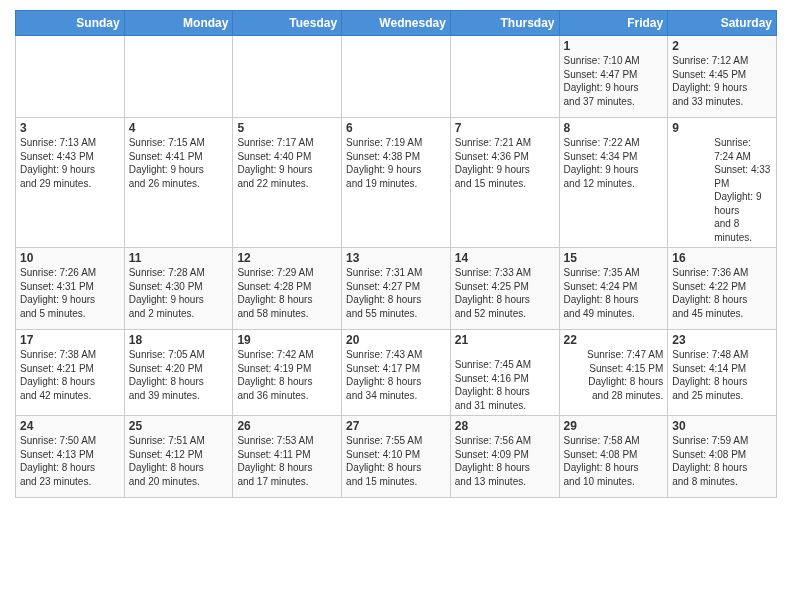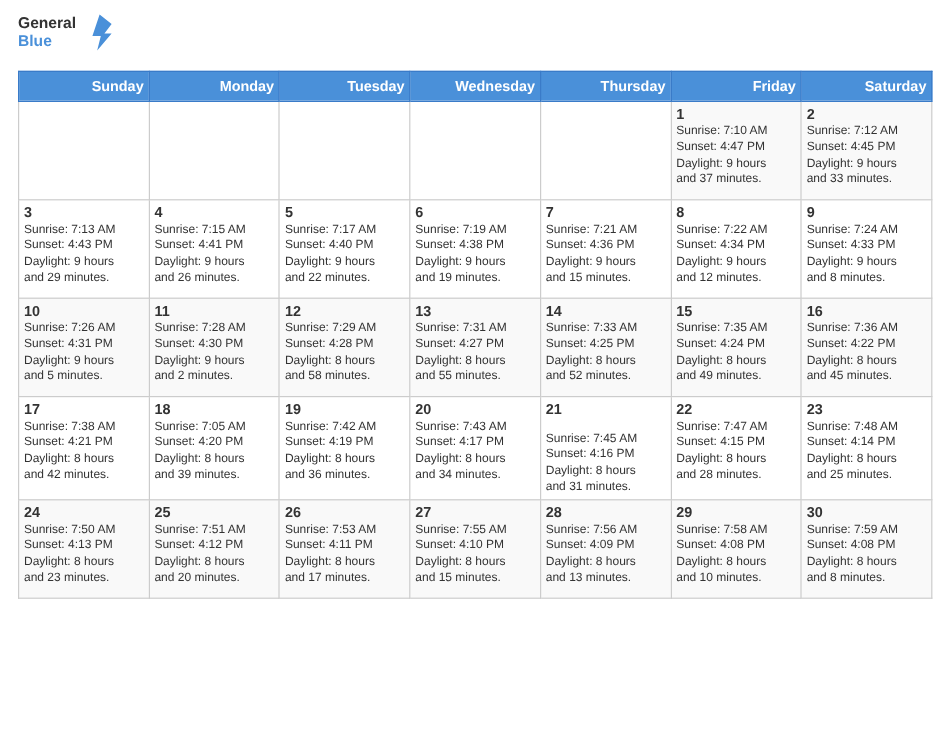--- a/index.html
+++ b/index.html
@@ -76,35 +76,20 @@
       color: #333;
     }
     .empty-cell {
       background: #fff !important;
     }
   </style>
 </head>
 <body>
 
 <div class="container">
-  <div class="header">
-    <div class="logo">
-  <div style="line-height:1.1;">
-    <svg width="80" height="36" viewBox="0 0 80 36">
-      <text x="0" y="13" font-size="13" font-weight="bold" fill="#333" font-family="Arial">General</text>
-      <text x="0" y="28" font-size="13" font-weight="bold" fill="#4a90d9" font-family="Arial">Blue</text>
-      <polygon points="68,2 78,10 72,18 78,18 66,32 69,20 62,20" fill="#4a90d9"></polygon>
-    </svg>
-  </div>
-</div>
-    <div class="title-section">
-      <div class="month-title"></div>
-      <div class="location"></div>
-    </div>
-  </div>
 
   <table class="calendar-table">
     <thead>
       <tr>
       <th>Sunday</th>
           <th>Monday</th>
           <th>Tuesday</th>
           <th>Wednesday</th>
           <th>Thursday</th>
           <th>Friday</th>
@@ -171,21 +156,21 @@
           </td>
           <td>
             <span class="day-number">8</span>
             <div class="day-info" style="white-space: pre-line;">Sunrise: 7:22 AM
 Sunset: 4:34 PM
 Daylight: 9 hours
 and 12 minutes.</div>
           </td>
           <td>
             <span class="day-number">9</span>
-            <div class="day-info" style="white-space: pre-line;">Sunrise: 7:24 AM
+            <div class="day-info" style="white-space: pre-line; margin-left: 42px;">Sunrise: 7:24 AM
 Sunset: 4:33 PM
 Daylight: 9 hours
 and 8 minutes.</div>
           </td>
         </tr>
         <tr>
           <td>
             <span class="day-number">10</span>
             <div class="day-info" style="white-space: pre-line;">Sunrise: 7:26 AM
 Sunset: 4:31 PM
@@ -266,21 +251,21 @@
           </td>
           <td>
             <span class="day-number">21</span>
             <div class="day-info" style="white-space: pre-line; margin-top: 11px;">Sunrise: 7:45 AM
 Sunset: 4:16 PM
 Daylight: 8 hours
 and 31 minutes.</div>
           </td>
           <td>
             <span class="day-number">22</span>
-            <div class="day-info" style="white-space: pre-line;">Sunrise: 7:47 AM
+            <div class="day-info" style="white-space: pre-line; text-align: right;">Sunrise: 7:47 AM
 Sunset: 4:15 PM
 Daylight: 8 hours
 and 28 minutes.</div>
           </td>
           <td>
             <span class="day-number">23</span>
             <div class="day-info" style="white-space: pre-line;">Sunrise: 7:48 AM
 Sunset: 4:14 PM
 Daylight: 8 hours
 and 25 minutes.</div>

